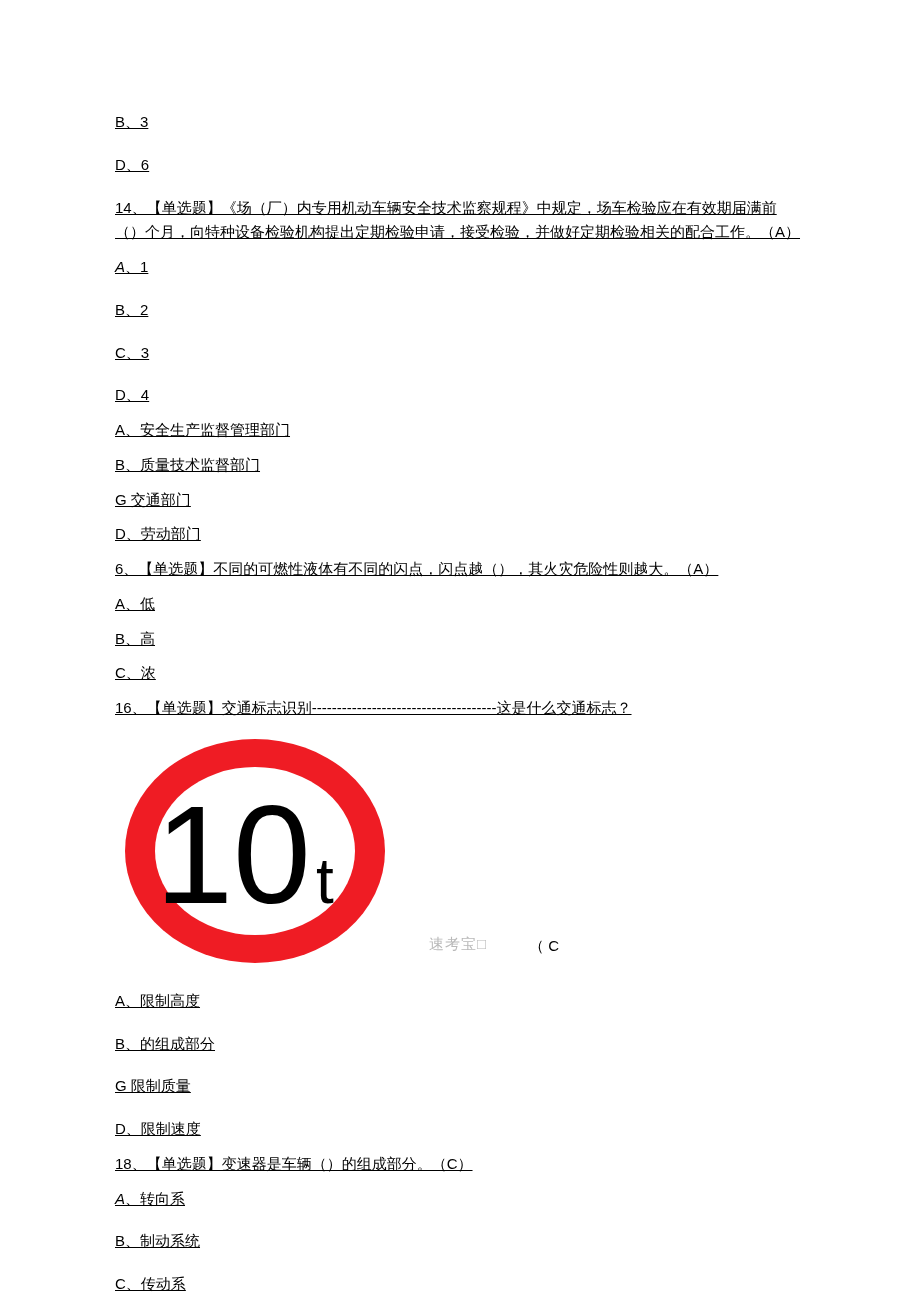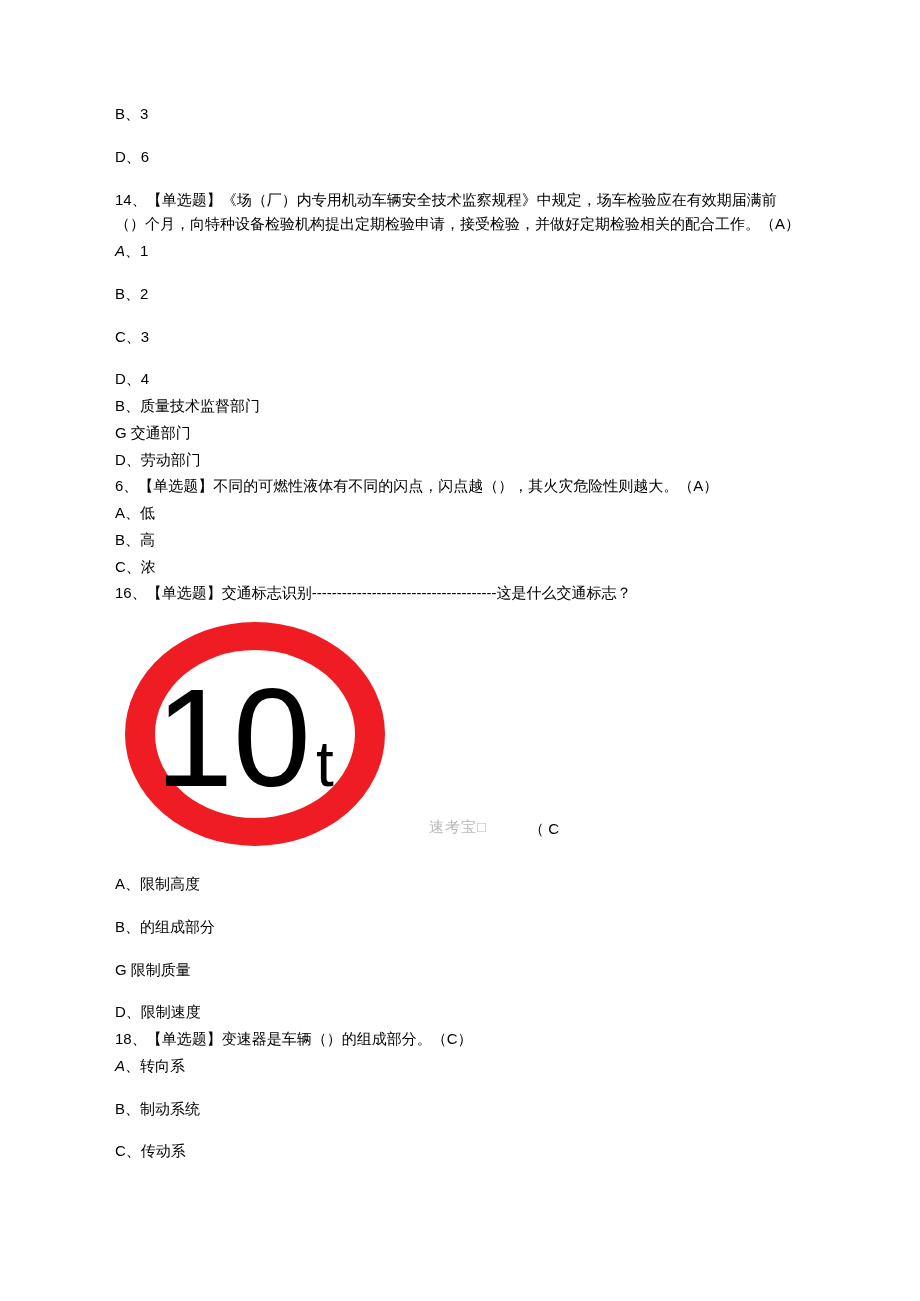--- a/index.html
+++ b/index.html
@@ -9,21 +9,22 @@
     background: #fff;
     margin: 0;
     padding: 0;
     width: 920px;
   }
   .content {
     padding: 100px 115px 40px 115px;
     line-height: 1.65;
   }
   .line {
-    margin: 2px 0;
+    margin: 10px 0;
+    text-decoration: underline;
   }
   .spaced {
     margin-top: 18px;
   }
   .tight {
     margin-top: 0px;
   }
   .sign-row {
     display: flex;
     align-items: flex-end;
@@ -62,20 +63,21 @@
 
   <div class="line">B、3</div>
   <div class="line spaced">D、6</div>
 
   <div class="line spaced">14、【单选题】《场（厂）内专用机动车辆安全技术监察规程》中规定，场车检验应在有效期届满前（）个月，向特种设备检验机构提出定期检验申请，接受检验，并做好定期检验相关的配合工作。（A）</div>
   <div class="line tight"><span class="italic-a">A</span><span>、1</span></div>
   <div class="line spaced">B、2</div>
   <div class="line spaced">C、3</div>
   <div class="line spaced">D、4</div>
 
+  <div class="line tight">A、安全生产监督管理部门</div>
   <div class="line tight">B、质量技术监督部门</div>
   <div class="line tight">G 交通部门</div>
   <div class="line tight">D、劳动部门</div>
 
   <div class="line tight">6、【单选题】不同的可燃性液体有不同的闪点，闪点越（），其火灾危险性则越大。（A）</div>
   <div class="line tight">A、低</div>
   <div class="line tight">B、高</div>
   <div class="line tight">C、浓</div>
 
   <div class="line tight">16、【单选题】交通标志识别-------------------------------------这是什么交通标志？</div>

